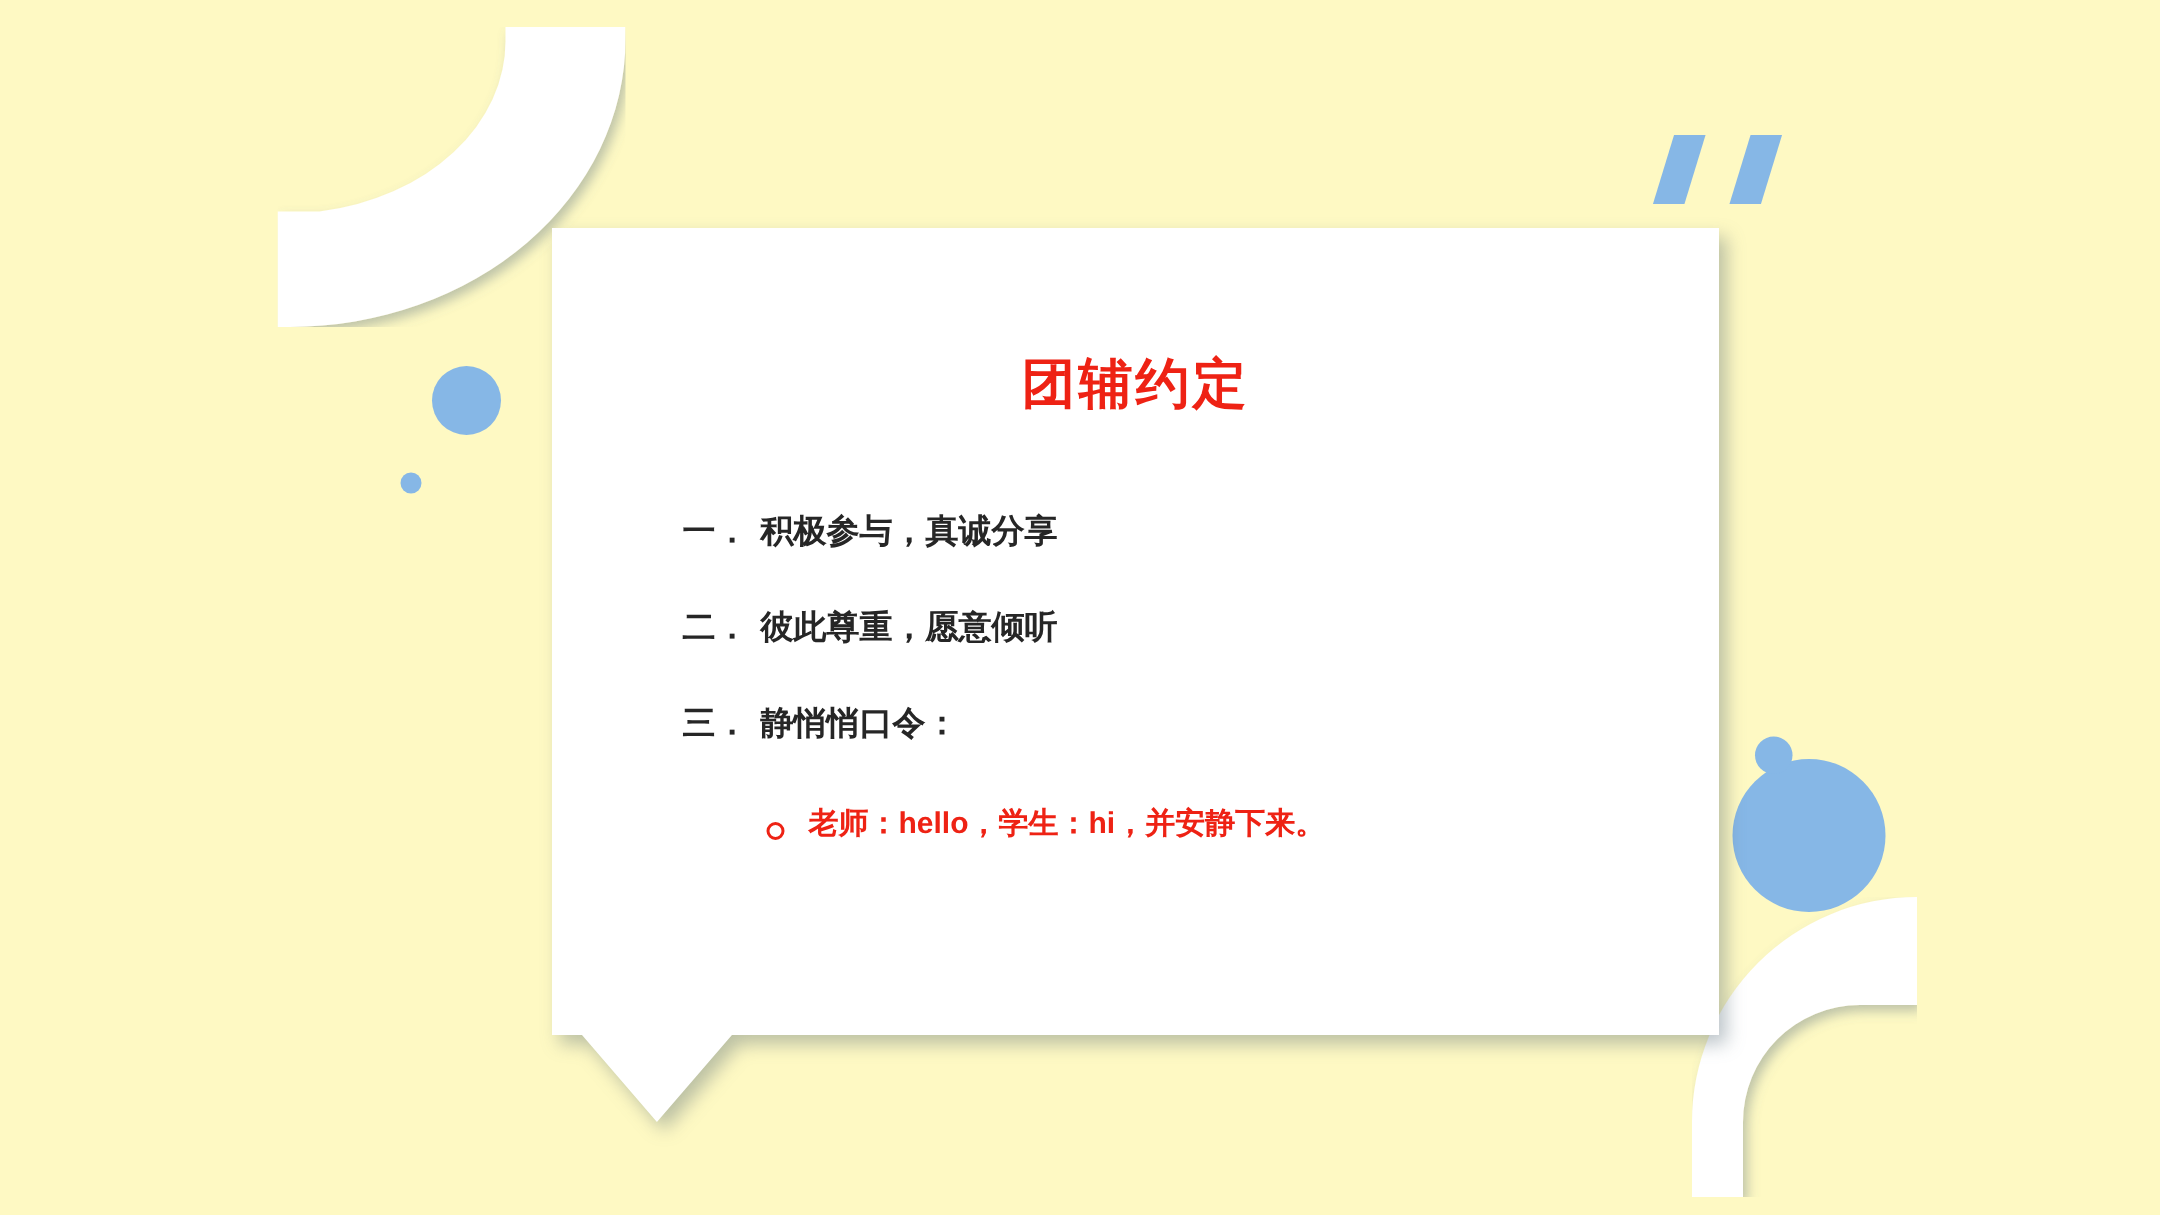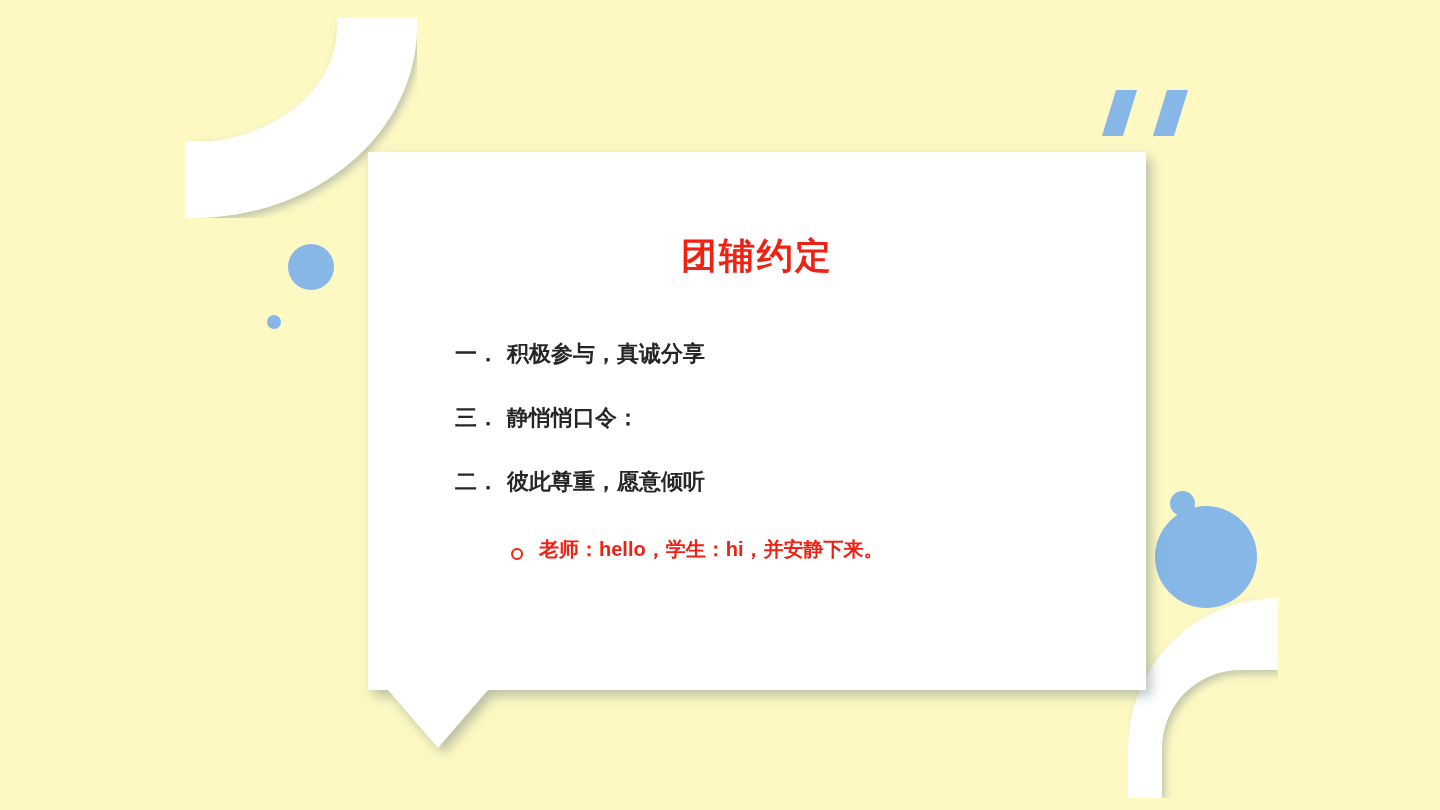--- a/index.html
+++ b/index.html
@@ -196,25 +196,25 @@
 
       <div class="card-title">团辅约定</div>
 
       <div class="bullet-list">
 
         <div class="bullet-item">
           <span class="num">一．</span><span>积极参与，真诚分享</span>
         </div>
 
         <div class="bullet-item">
+          <span class="num">二．</span><span>彼此尊重，愿意倾听</span>
+        </div>
+
+        <div class="bullet-item">
           <span class="num">三．</span><span>静悄悄口令：</span>
-        </div>
-
-        <div class="bullet-item">
-          <span class="num">二．</span><span>彼此尊重，愿意倾听</span>
         </div>
 
         <div class="sub-bullet">
           <span class="ring"></span>
           <span>老师：hello，学生：hi，并安静下来。</span>
         </div>
 
       </div>
     </div>
   </div>

